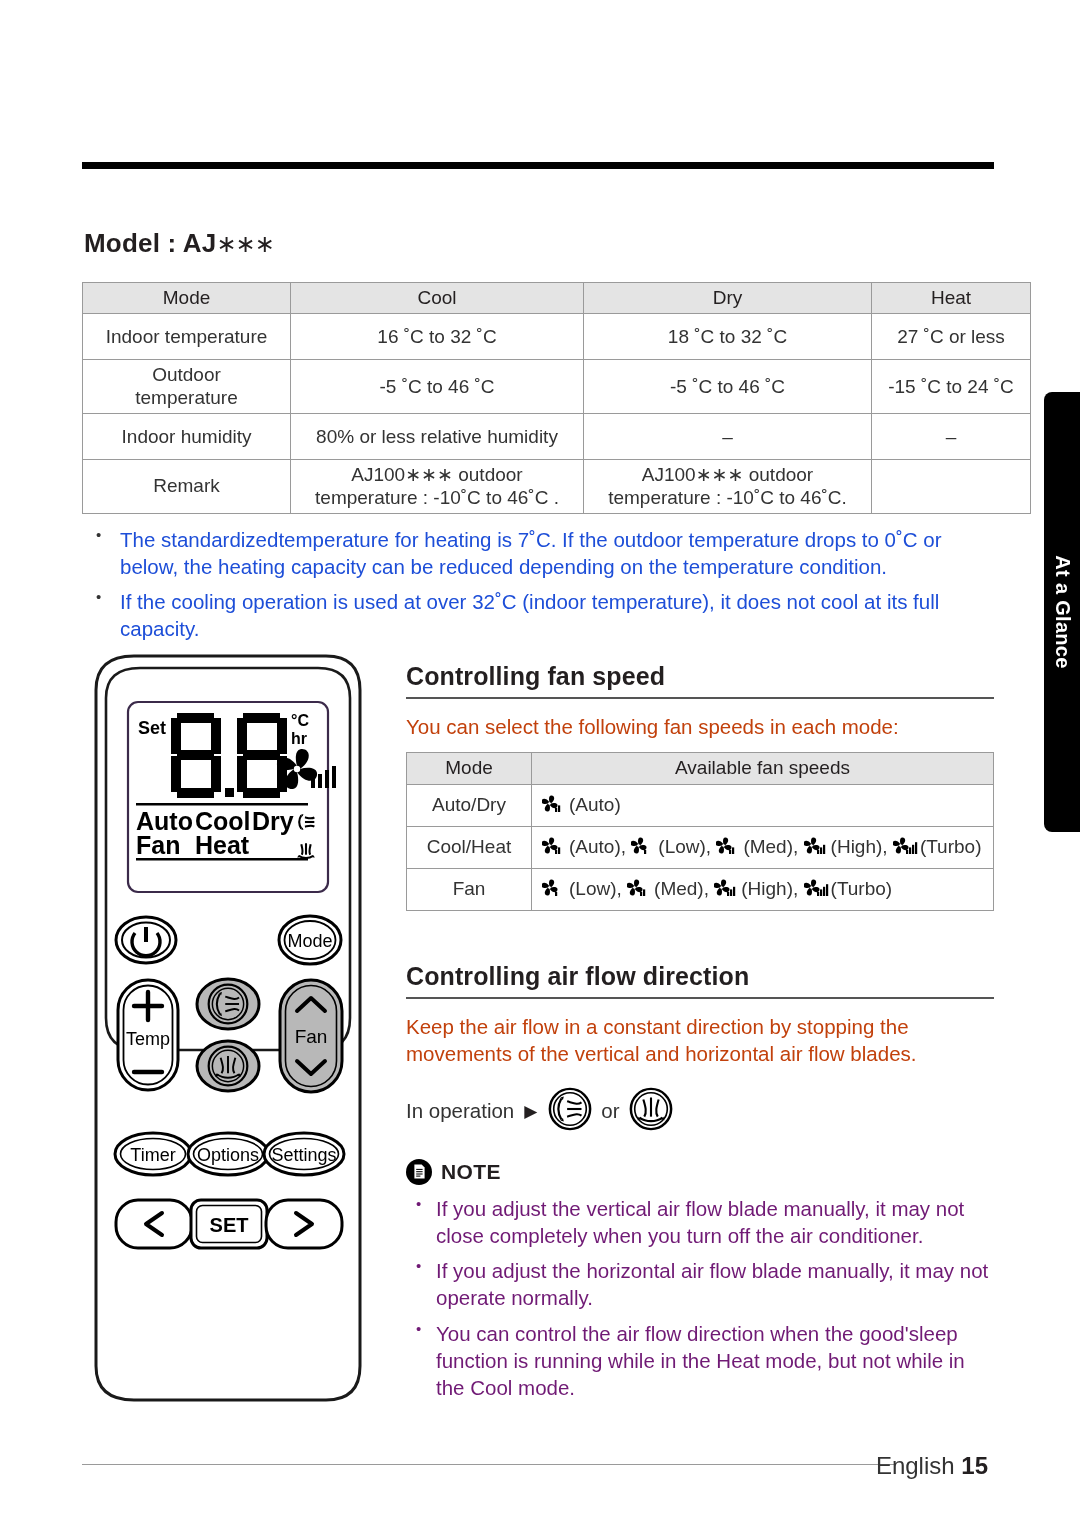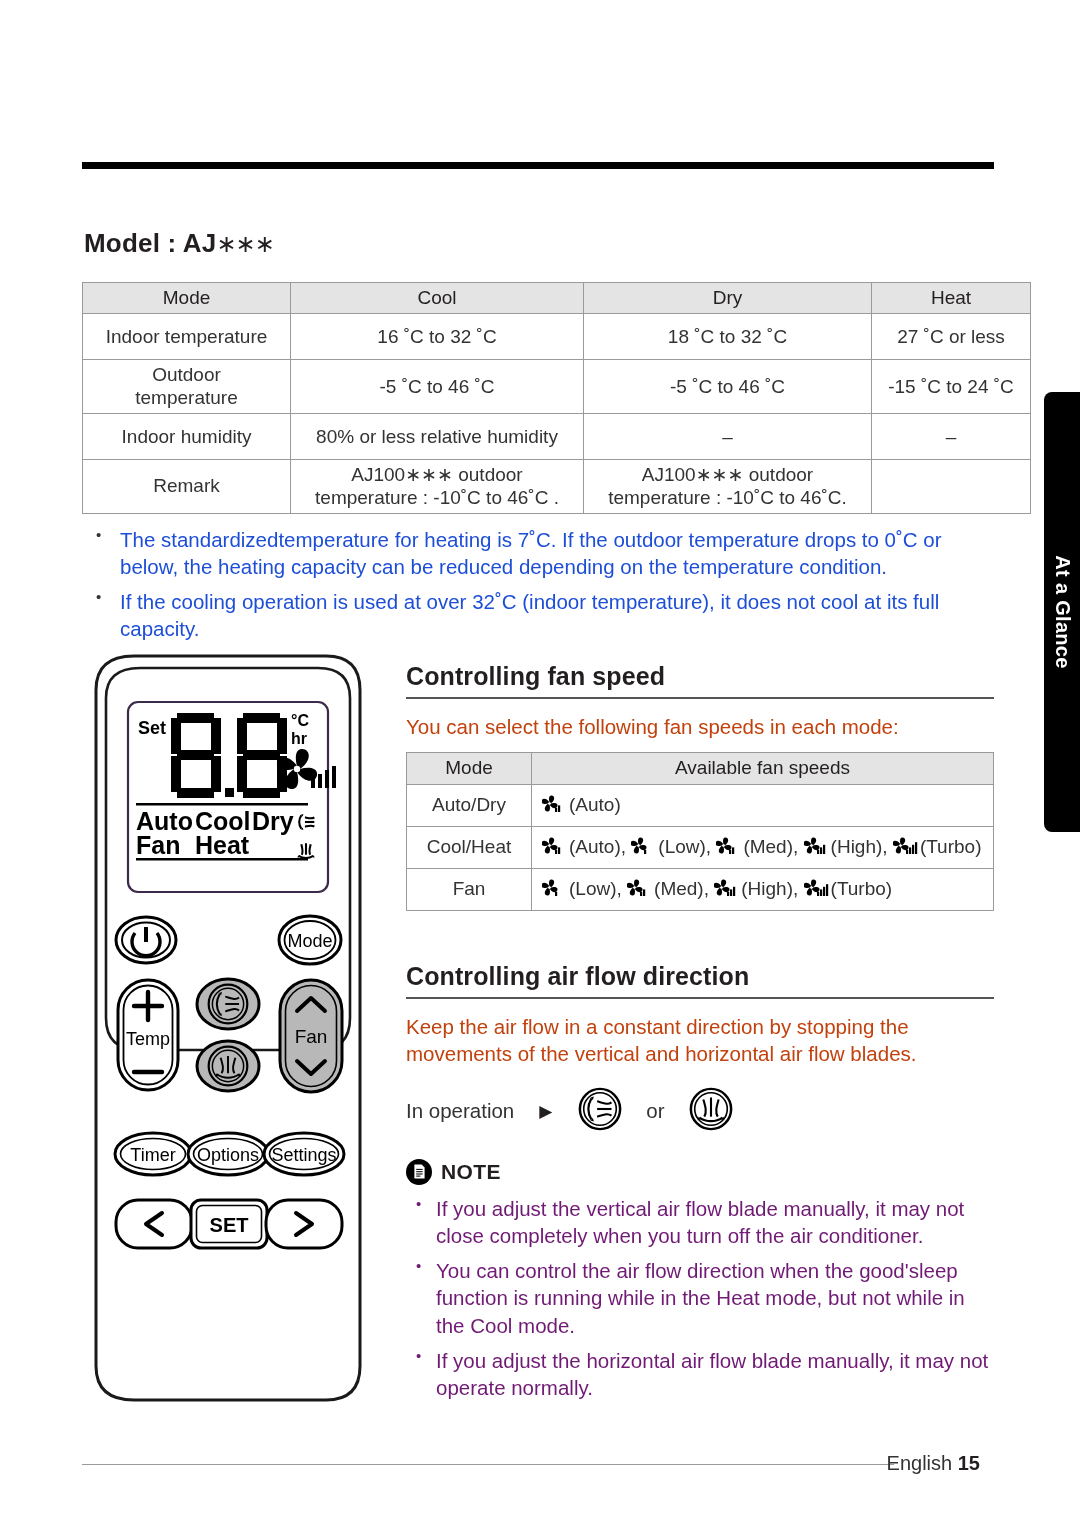--- a/index.html
+++ b/index.html
@@ -130,21 +130,21 @@
   #fan-table tbody tr { height: 42px; }
 
   
   .fanicon { display: inline-block; vertical-align: -4px; margin-right: 1px; }
   .fanicon svg { display: block; }
 
   
   .inop {
     display: flex;
     align-items: center;
-    gap: 23px;
+    gap: 8px;
     font-size: 20.5px;
     color: #333;
     margin-top: 18px;
   }
   .tri { font-size: 17px; color: #231f20; margin: 0 2px; }
 
   
   .note-head {
     display: flex;
     align-items: center;
@@ -178,22 +178,22 @@
 
   
   .footer-rule {
     position: absolute;
     left: 82px; top: 1464px;
     width: 812px; height: 1px;
     background: #9a9a9a;
   }
   .footer-txt {
     position: absolute;
-    right: 100px; top: 1452px;
-    font-size: 20px;
+    right: 92px; top: 1452px;
+    font-size: 24px;
     color: #333;
     white-space: nowrap;
   }
   .footer-txt b { color: #231f20; }
 
   
   .remote { position: absolute; left: 78px; top: 650px; }
 </style>
 </head>
 <body>
@@ -590,22 +590,22 @@
             <line x1="5.2" y1="11" x2="11.6" y2="11"></line>
             <line x1="5.2" y1="13.1" x2="9.4" y2="13.1"></line>
           </g>
         </svg>
       </span>
       <span class="lbl">NOTE</span>
     </div>
 
     <div class="note-bullets">
       <div class="li">If you adjust the vertical air flow blade manually, it may not close completely when you turn off the air conditioner.</div>
+      <div class="li">If you adjust the horizontal air flow blade manually, it may not operate normally.</div>
       <div class="li">You can control the air flow direction when the good'sleep function is running while in the Heat mode, but not while in the Cool mode.</div>
-      <div class="li">If you adjust the horizontal air flow blade manually, it may not operate normally.</div>
     </div>
   </div>
 
   <div class="footer-rule"></div>
   <div class="footer-txt">
     <span>English</span>
     <b>15</b>
   </div>
 
 </div>

